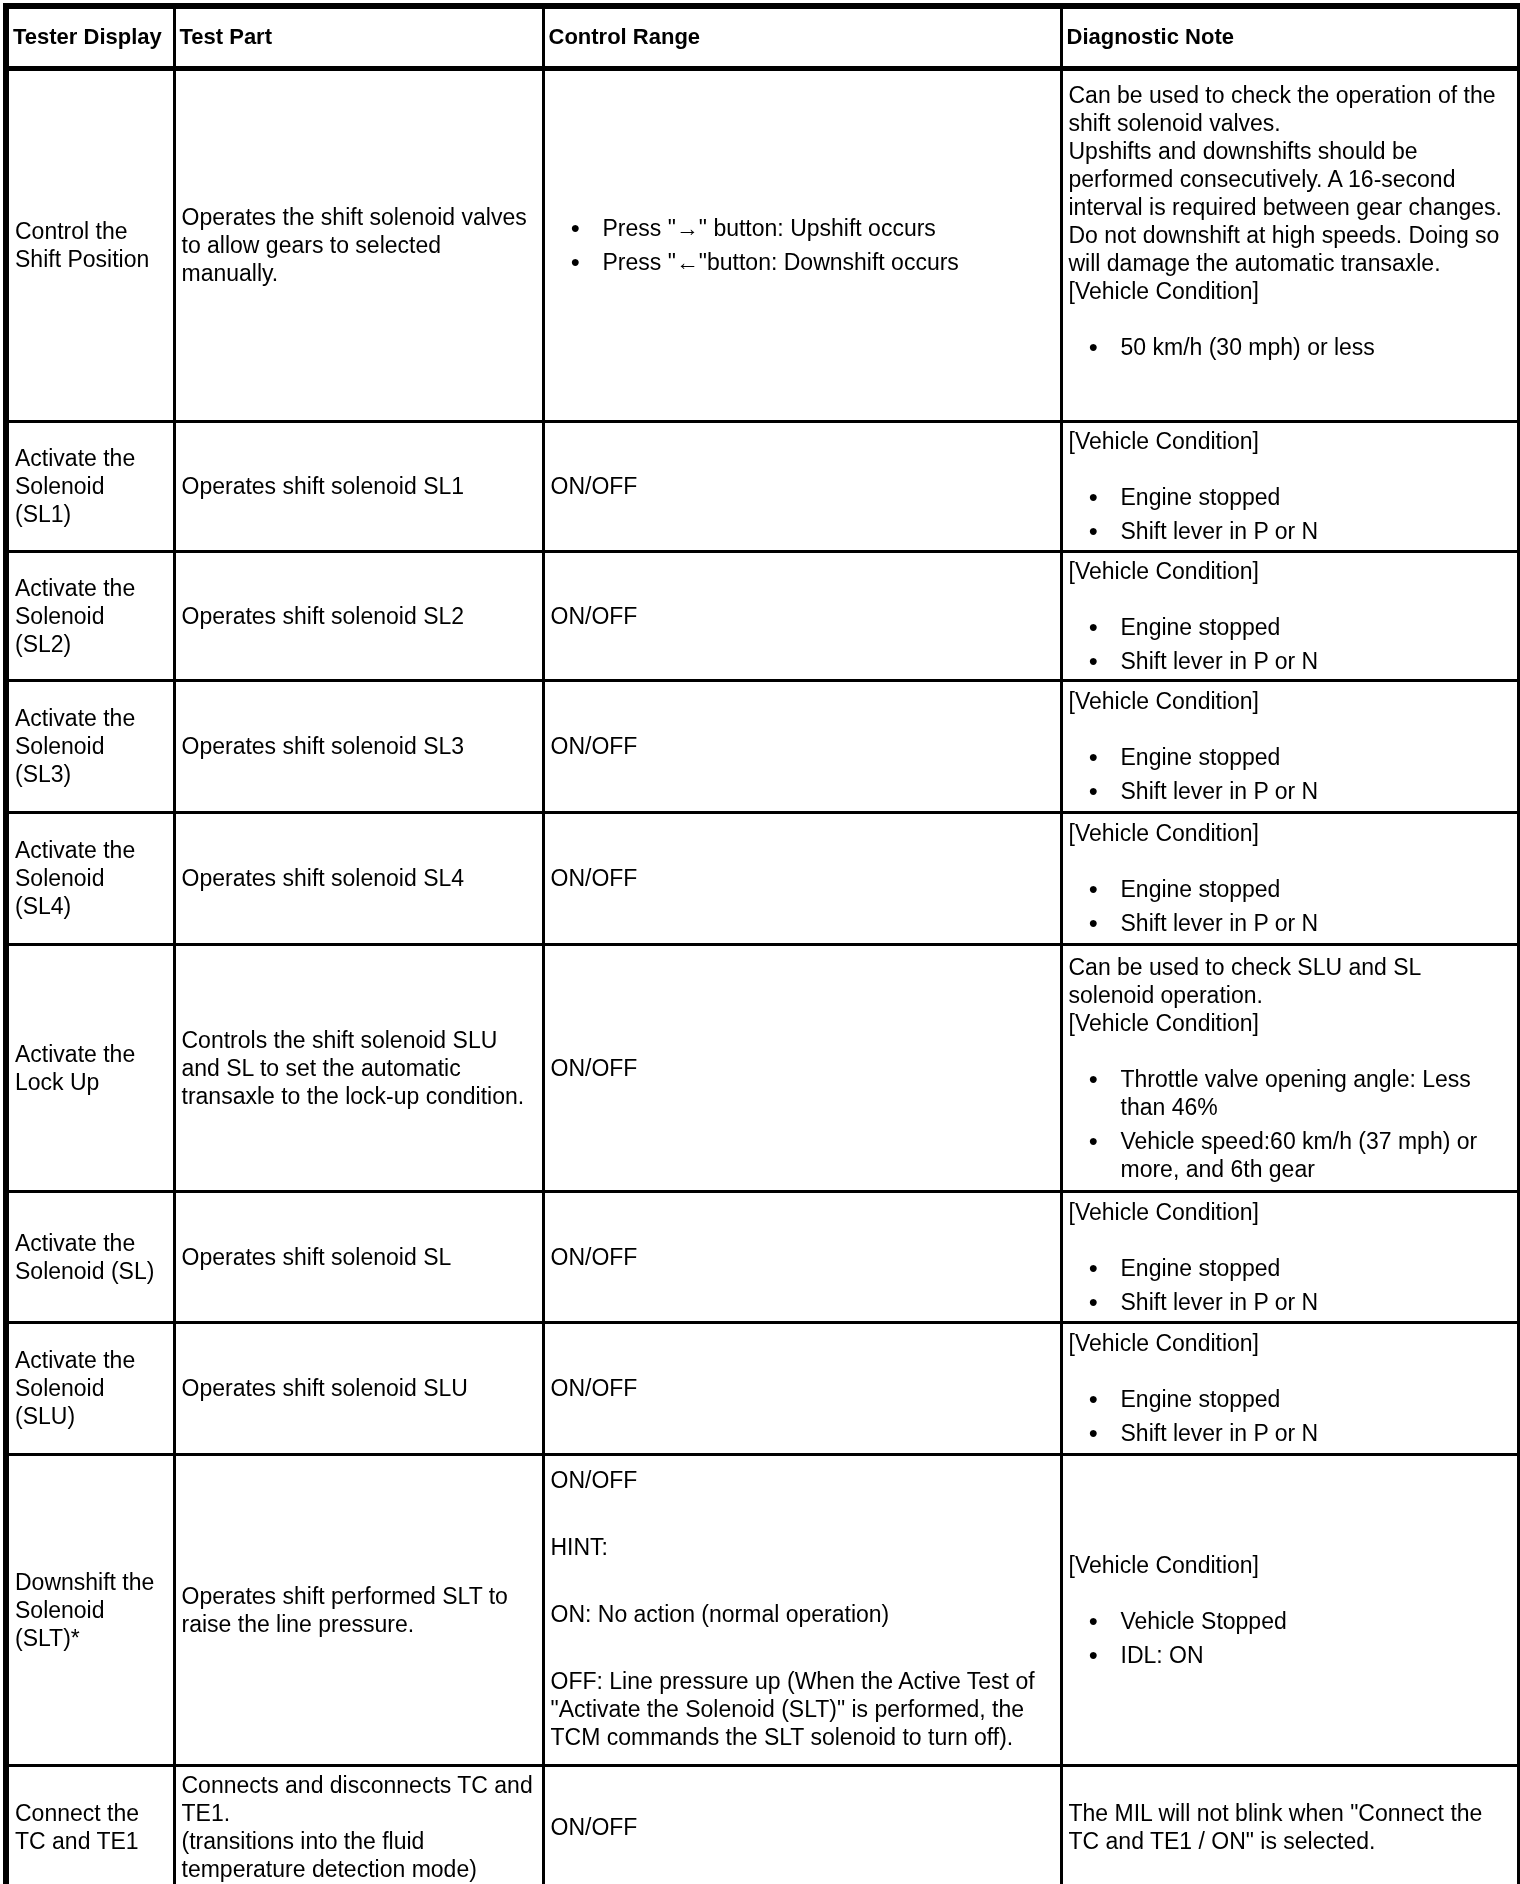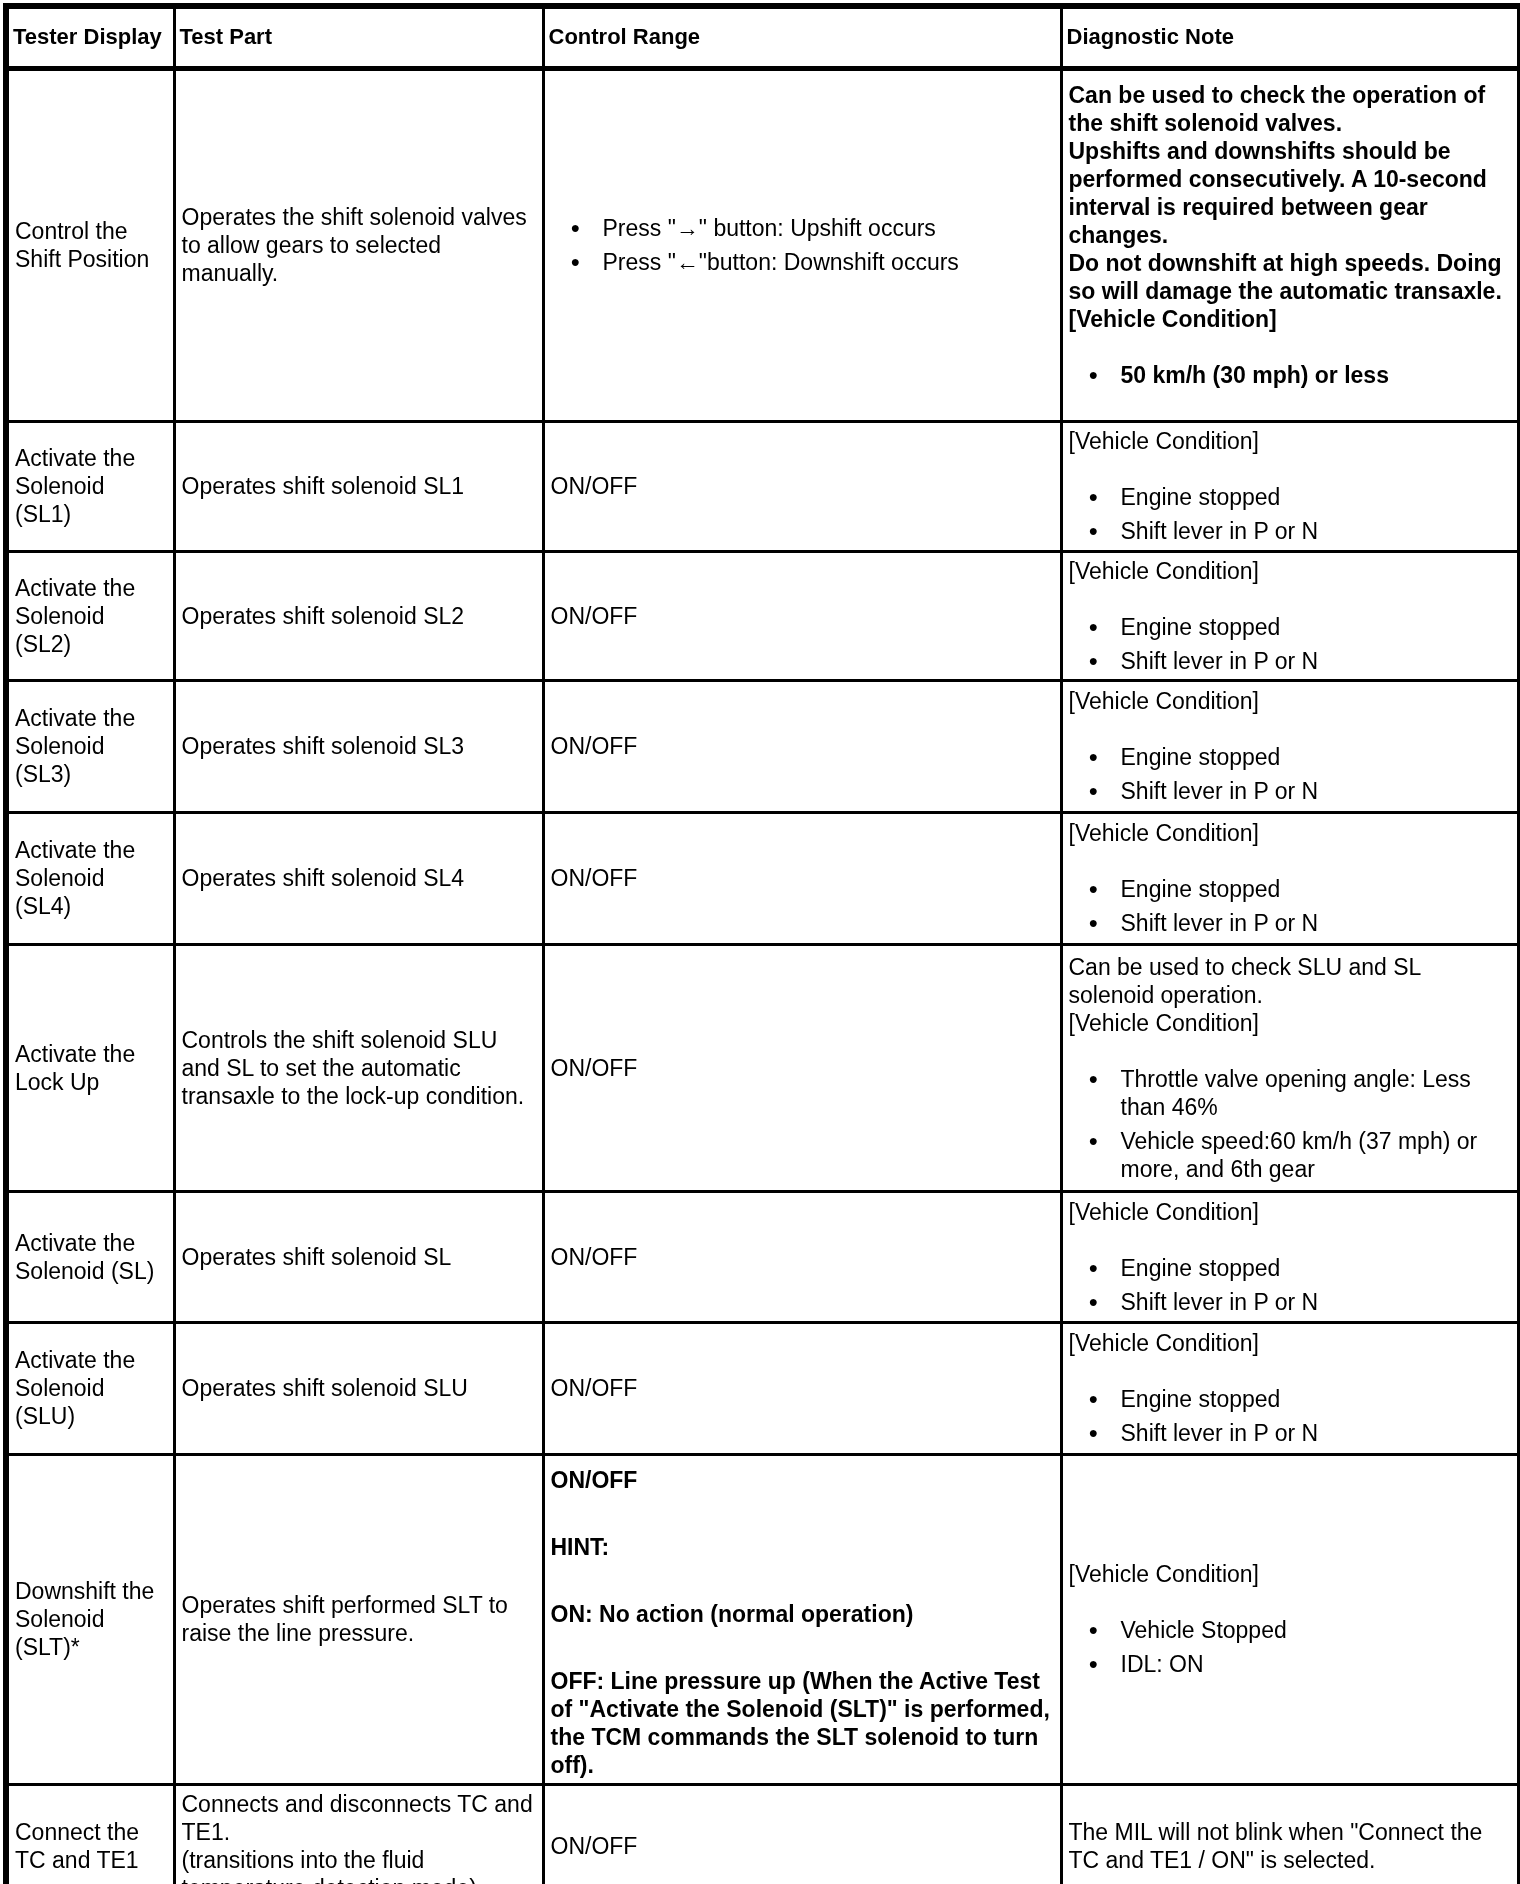--- a/index.html
+++ b/index.html
@@ -37,21 +37,21 @@
   }
   thead th {
     text-align: left;
     vertical-align: middle;
     font-weight: bold;
     font-size: 22px;
     line-height: 26px;
     border-bottom-width: 5px;
     padding: 4px 4px;
   }
-  td.va-t { vertical-align: top; padding-top: 10px; font-weight: bold; }
+  td.va-t { vertical-align: top; padding-top: 10px; }
   .blocks p { margin: 0; padding: 0; }
   .blocks.spaced p + p { margin-top: 39px; }
   .bullets:not(:first-child) { margin-top: 28px; }
   .bullet { display: flex; align-items: flex-start; }
   .bullet + .bullet { margin-top: 6px; }
   .dot {
     flex: 0 0 52px;
     box-sizing: border-box;
     padding-left: 20px;
     font-size: 16px;
@@ -101,21 +101,21 @@
             <div class="bullet">
                   <span class="dot">●</span>
                   <span class="btxt">Press "←"button: Downshift occurs</span>
                 </div>
           </div>
         </div>
       </td>
       <td class="va-t">
         <div class="blocks">
           <p>Can be used to check the operation of the shift solenoid valves.</p>
-          <p>Upshifts and downshifts should be performed consecutively. A 10-second interval is required between gear changes.</p>
+          <p>Upshifts and downshifts should be performed consecutively. A 16-second interval is required between gear changes.</p>
           <p>Do not downshift at high speeds. Doing so will damage the automatic transaxle.</p>
           <p>[Vehicle Condition]</p>
           <div class="bullets">
             <div class="bullet">
                   <span class="dot">●</span>
                   <span class="btxt">50 km/h (30 mph) or less</span>
                 </div>
           </div>
         </div>
       </td>

